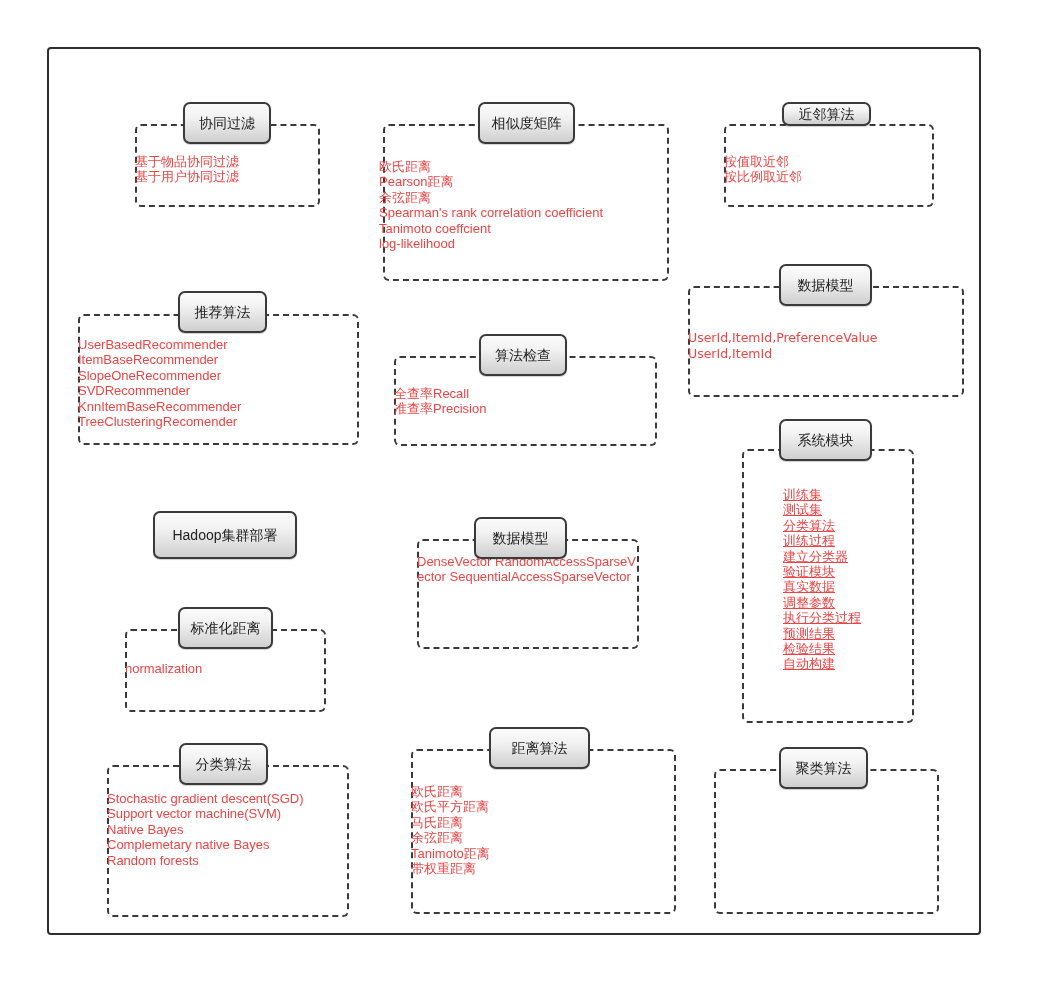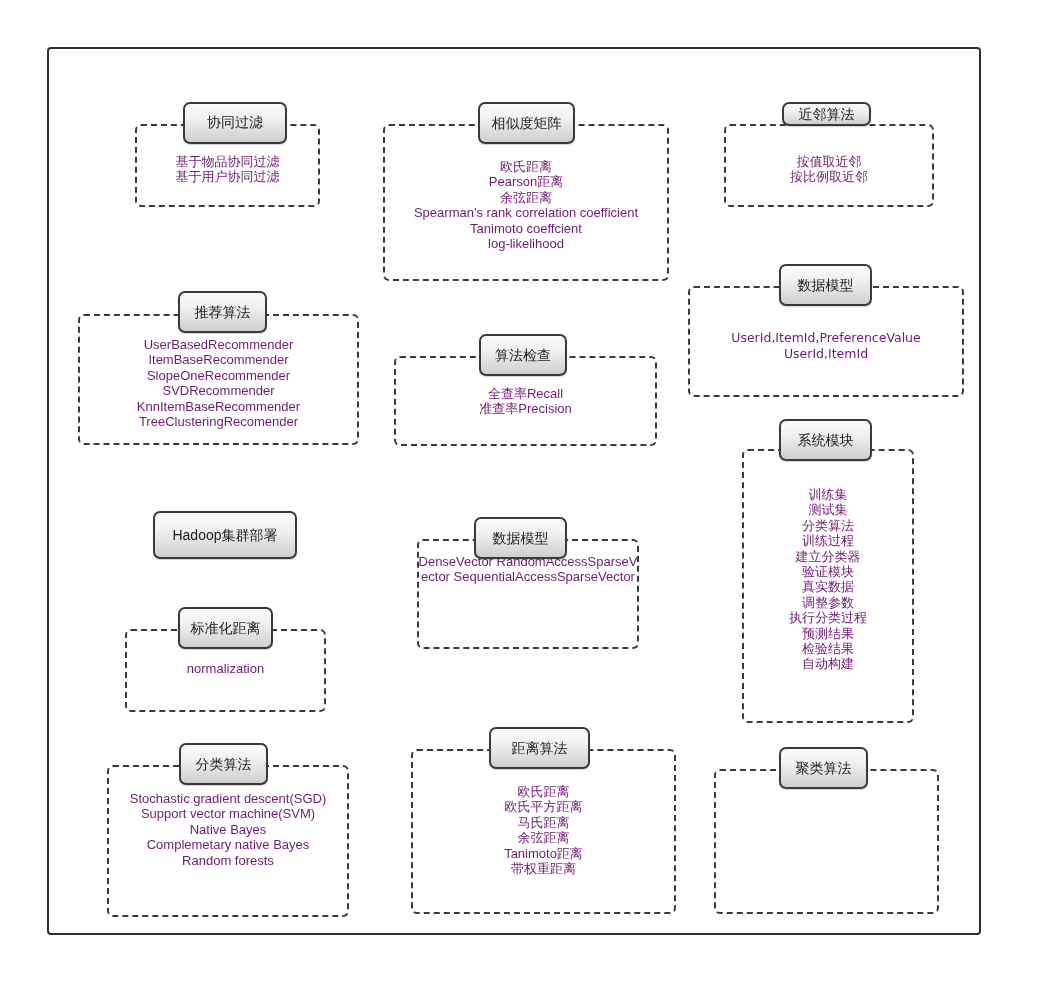--- a/index.html
+++ b/index.html
@@ -54,24 +54,24 @@
     text-align: center;
     z-index: 5;
     box-shadow: 0 1px 1px rgba(0,0,0,0.18);
     white-space: nowrap;
   }
 
   
   .group-body {
     position: absolute;
     box-sizing: border-box;
-    text-align: center;
+    text-align: left;
     font-size: 13px;
     line-height: 15.4px;
-    color: #701a75;
+    color: #ef4444;
     z-index: 1;
     white-space: pre-line;
   }
   .group-body.wrapy {
     white-space: normal;
     word-break: break-all;
   }
 
   
   .group-body.under-header { z-index: 1; }
@@ -81,21 +81,21 @@
     font-size: 12.5px;
     line-height: 16px;
   }
 </style>
 </head>
 <body>
 
 <div id="diagram-frame">
 
   <div class="group" style="left:86px; top:75px; width:185px; height:83px;"></div>
-  <div class="group-header" style="left:134px; top:53px; width:104px; height:42px;font-family:Liberation Mono, monospace;">协同过滤</div>
+  <div class="group-header" style="left:134px; top:53px; width:88px; height:42px;">协同过滤</div>
   <div class="group-body" style="left:86px; top:105px; width:185px;">基于物品协同过滤
 基于用户协同过滤</div>
 
   <div class="group" style="left:334px; top:75px; width:286px; height:157px;"></div>
   <div class="group-header" style="left:429px; top:53px; width:97px; height:42px;">相似度矩阵</div>
   <div class="group-body" style="left:330px; top:110px; width:294px;">欧氏距离
 Pearson距离
 余弦距离
 Spearman's rank correlation coefficient
 Tanimoto coeffcient
@@ -120,21 +120,21 @@
   <div class="group-body serifish" style="left:639px; top:281px; width:276px;">UserId,ItemId,PreferenceValue
 UserId,ItemId</div>
 
   <div class="group" style="left:345px; top:307px; width:263px; height:90px;"></div>
   <div class="group-header" style="left:430px; top:285px; width:88px; height:42px;">算法检查</div>
   <div class="group-body" style="left:345px; top:337px; width:263px;">全查率Recall
 准查率Precision</div>
 
   <div class="group" style="left:693px; top:400px; width:172px; height:274px;"></div>
   <div class="group-header" style="left:730px; top:370px; width:93px; height:42px;">系统模块</div>
-  <div class="group-body" style="left:693px; top:438px; width:172px;">训练集
+  <div class="group-body" style="left:734px; top:438px; width:172px;text-decoration:underline;">训练集
 测试集
 分类算法
 训练过程
 建立分类器
 验证模块
 真实数据
 调整参数
 执行分类过程
 预测结果
 检验结果

